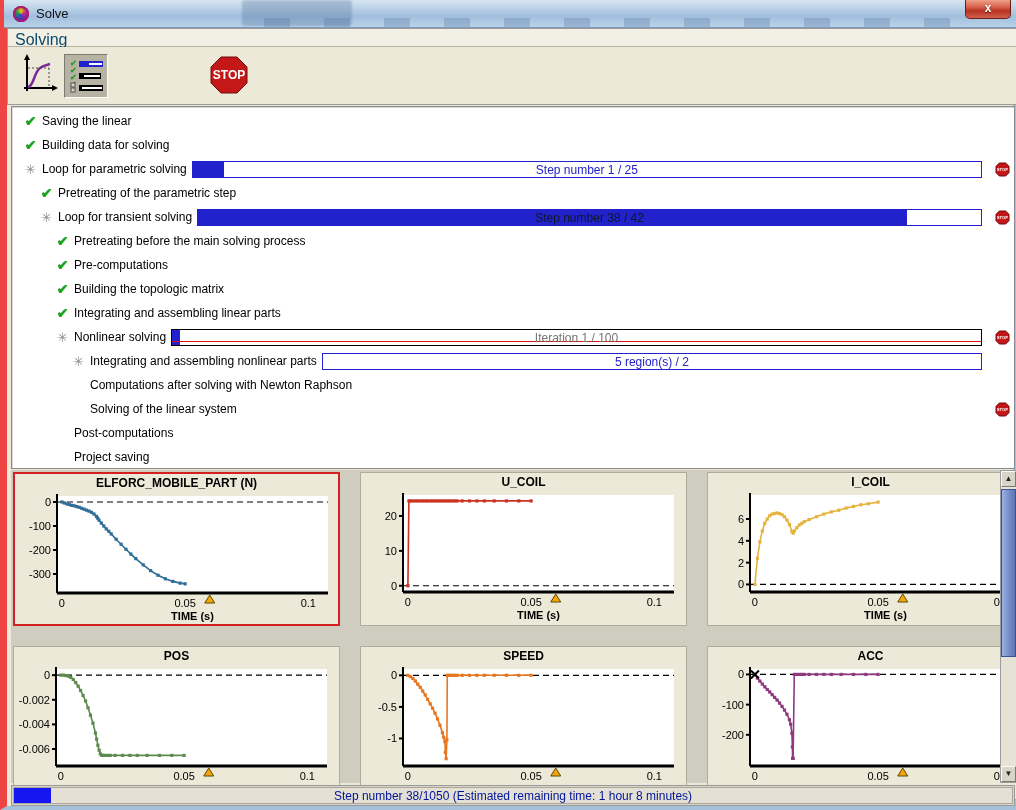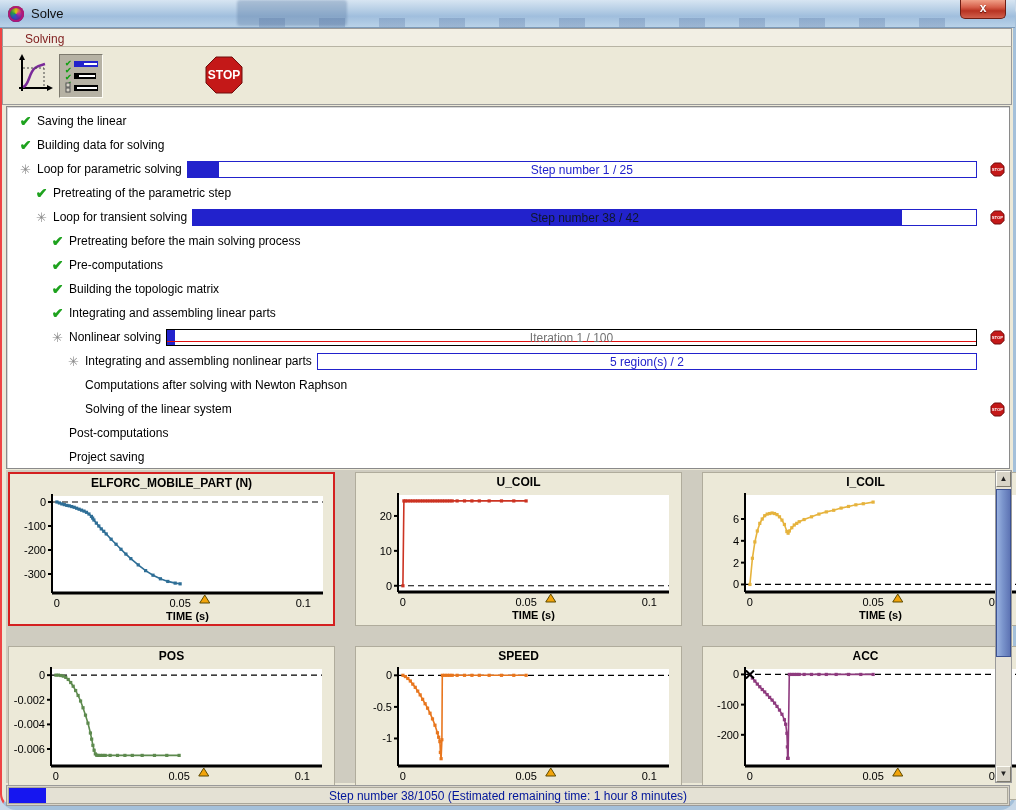--- a/index.html
+++ b/index.html
@@ -1,42 +1,42 @@
 <!DOCTYPE html>
 <html><head>
 <meta charset="utf-8">
 <style>
   * { margin:0; padding:0; box-sizing:border-box; }
   html,body { width:1016px; height:810px; overflow:hidden; background:#c8d8e8;
               font-family:"Liberation Sans", sans-serif; }
   .window { position:relative; width:1016px; height:810px;
             background:#ece9d8;
-            border-left:2px solid #ef4444; border-right:3px solid #a4c0da;
-            border-bottom:4px solid #a4c0da;border-radius:16px; }
+            border-left:7px solid #ef4444; border-right:3px solid #a4c0da;
+            border-bottom:4px solid #a4c0da; }
   
   .titlebar { position:absolute; left:-3px; top:0; width:1016px; height:28px;
               background:linear-gradient(180deg,#d7e5f2 0%,#b3cce4 40%,#a0bedd 60%,#b9d2e8 100%);
               border-bottom:1px solid #7e9cba; overflow:hidden; }
   .titleblob1 { position:absolute; left:238px; top:0; width:110px; height:26px;
                 background:rgba(90,120,160,.35); filter:blur(1px); border-radius:3px; }
   .titleblob2 { position:absolute; left:260px; top:18px; width:700px; height:10px;
                 background:repeating-linear-gradient(90deg,rgba(70,100,150,.25) 0 26px,rgba(0,0,0,0) 26px 60px); }
   .appicon { position:absolute; left:9px; top:6px; width:16px; height:16px; border-radius:50%;
              background:conic-gradient(#e8d800,#d83090,#7030b0,#2858c8,#28a048,#e8d800);
              box-shadow:inset 0 0 0 2px #b01878, inset 0 0 5px #400050; }
   .titletext { position:absolute; left:32px; top:6px; font-size:13px; color:#101010; }
   .closebtn { position:absolute; right:9px; top:0; width:46px; height:19px;
               background:linear-gradient(180deg,#f0a088 0%,#d65f4a 40%,#b83322 60%,#d0604c 100%);
               border:1px solid #6e1e14; border-top:none; border-radius:0 0 5px 5px;
               color:#fff; font-weight:bold; font-size:12px; text-align:center; line-height:17px;
               text-shadow:0 1px 1px #601008; cursor:pointer; }
   
   .menubar { position:absolute; left:0; top:28px; width:1010px; height:19px;
              background:#f2efe4; border:1px solid #9a9a9a; border-bottom:1px solid #b8b4a4; }
-  .menuitem { display:inline-block; padding:2px 22px; font-size:12px; color:#7f1d1d; cursor:default; }
+  .menuitem { display:inline-block; padding:2px 7px; font-size:16px; color:#0c4a6e; cursor:default; }
   .toolbar { position:absolute; left:0; top:47px; width:1010px; height:58px;
              background:#ece9d8; border:1px solid #9a9a9a; border-top:none; }
   .tbtn { position:absolute; top:7px; cursor:pointer; }
   .tbtn.curve { left:12px; }
   .tbtn.list  { left:56px; width:44px; height:44px; background:#b6b2a4;
                 border:1px solid; border-color:#7d7a6e #fdfcf5 #fdfcf5 #7d7a6e; padding:4px 5px; }
   .stopbig { position:absolute; left:202px; top:9px; cursor:pointer; }
   
   .taskpanel { position:absolute; left:4px; top:106px; width:1004px; height:363px;
                background:#ffffff; border:1px solid #8a8a8a; overflow:hidden;

